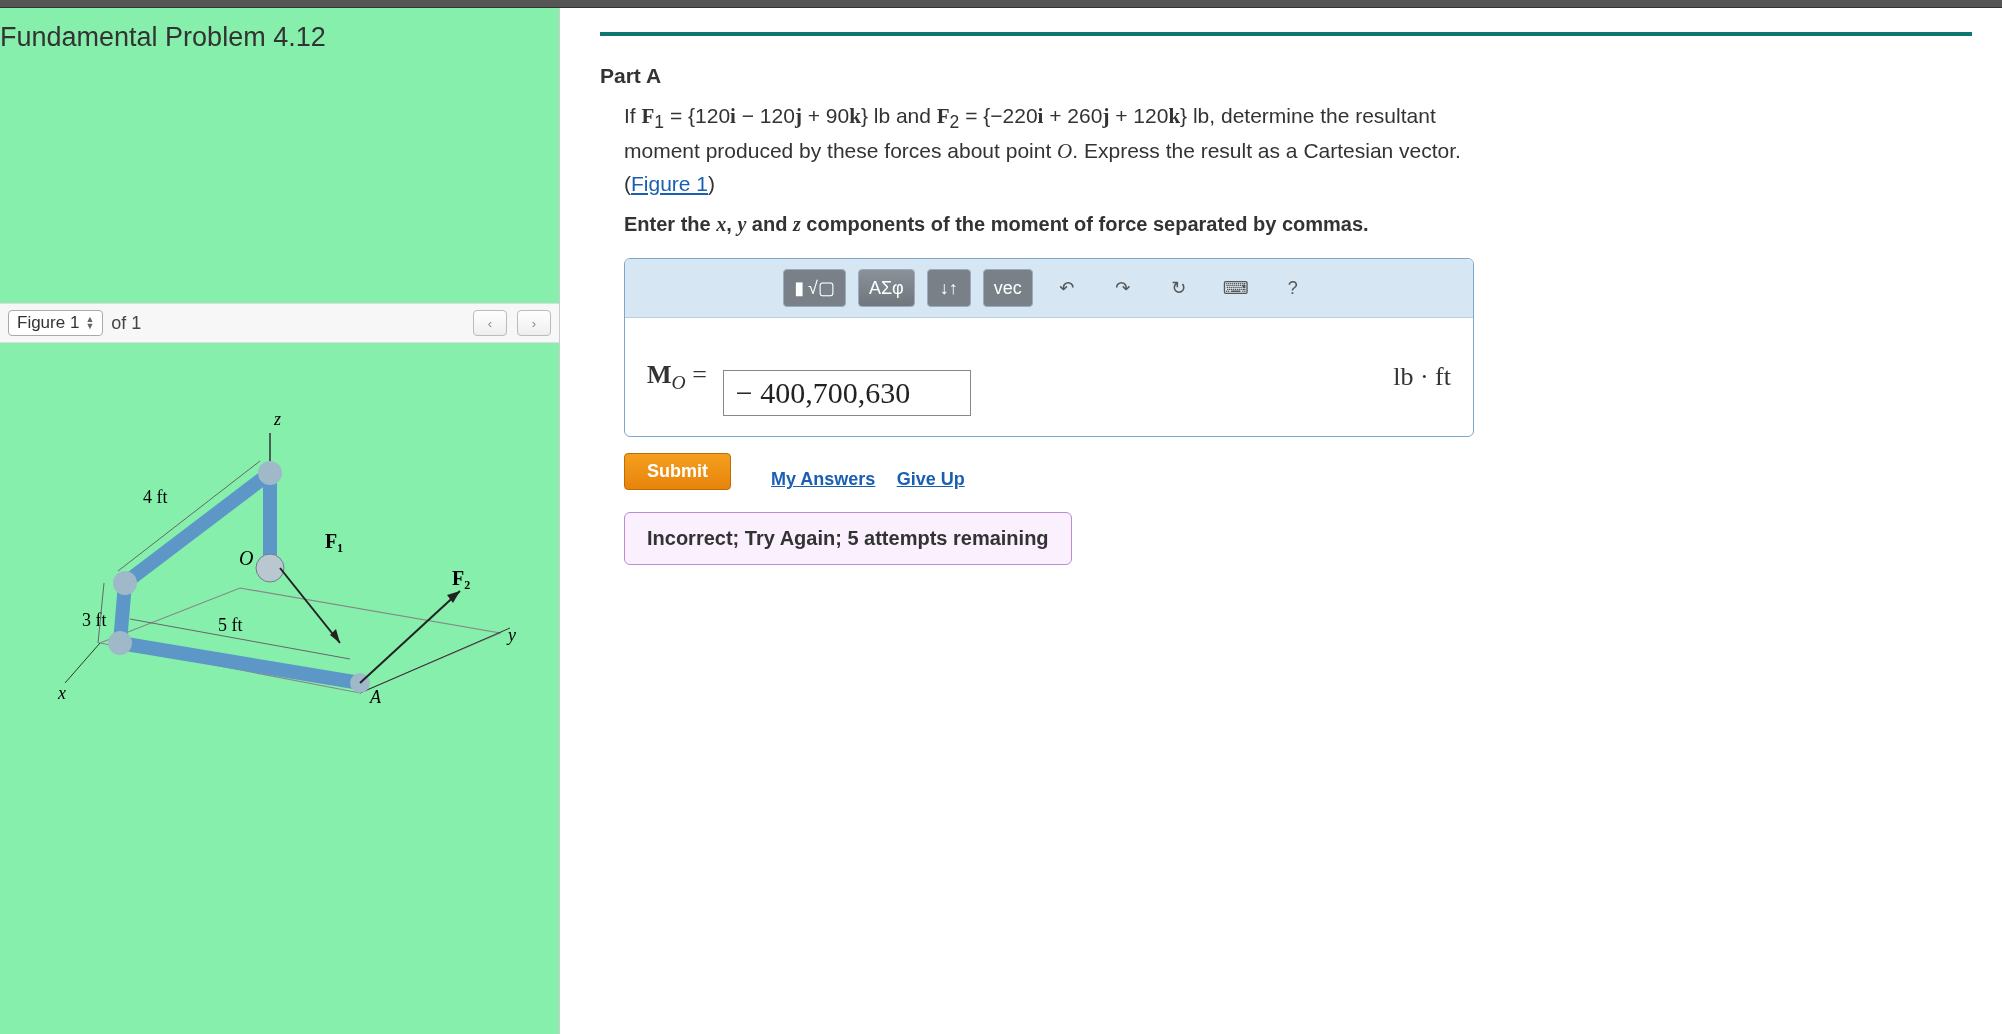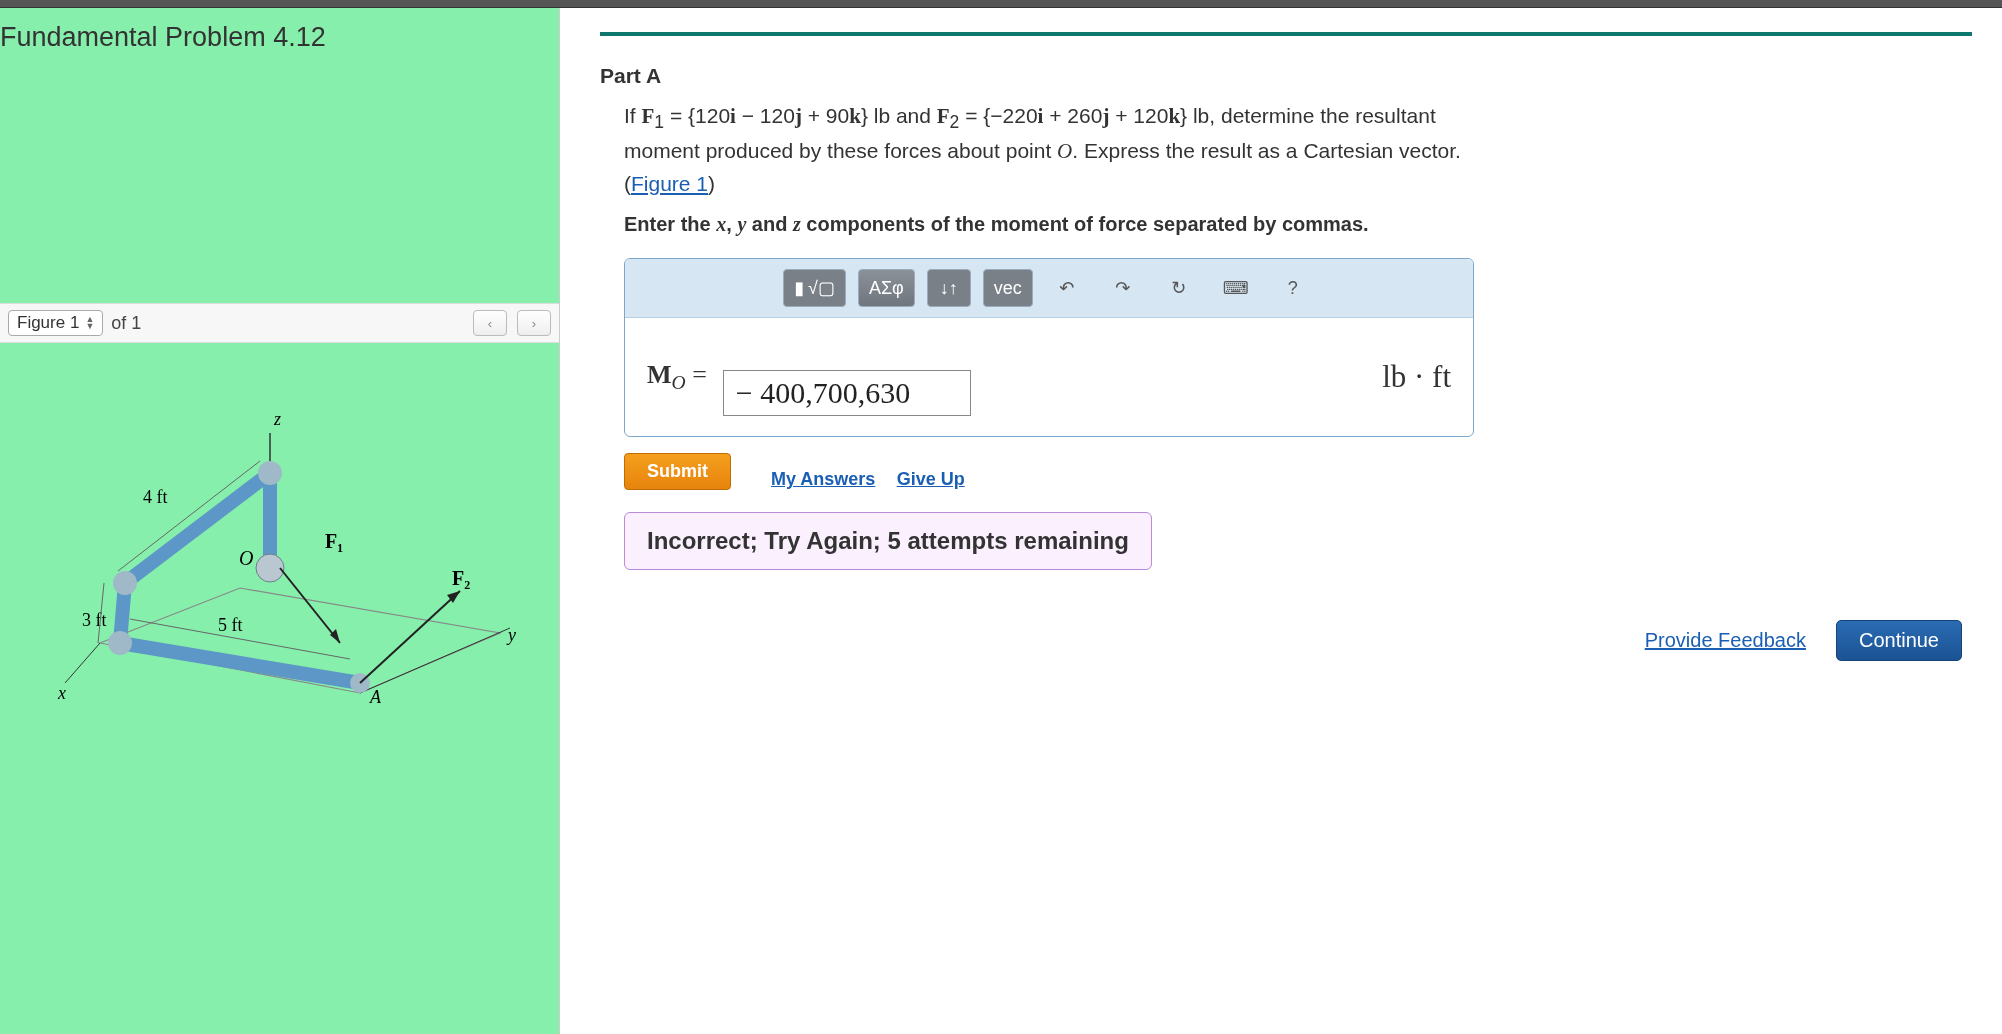--- a/index.html
+++ b/index.html
@@ -156,21 +156,21 @@
     width: 248px;
     font-family: 'Times New Roman', serif;
     font-size: 30px;
     padding: 16px 12px;
     color: #222;
     margin-top: 32px;
   }
   .unit-label {
     margin-left: auto;
     font-family: 'Times New Roman', serif;
-    font-size: 31px;
+    font-size: 26px;
   }
   .submit-row {
     margin: 16px 0 0 24px;
     display: flex;
     align-items: flex-end;
     gap: 40px;
   }
   .submit-btn {
     background: linear-gradient(#f59f1e,#e7840c);
     color: #fff;
@@ -190,21 +190,21 @@
     cursor: pointer;
   }
   .feedback-msg {
     margin: 22px 0 0 24px;
     border: 1px solid #b98bd9;
     background: #faf0fe;
     color: #333;
     border-radius: 6px;
     padding: 14px 22px;
     font-weight: bold;
-    font-size: 24px;
+    font-size: 20px;
     display: inline-block;
   }
   .footer-row {
     margin-top: 50px;
     display: flex;
     justify-content: flex-end;
     align-items: center;
     gap: 30px;
     padding-right: 10px;
   }
@@ -351,19 +351,15 @@
     <div class="submit-row">
       <button class="submit-btn">Submit</button>
       <div class="link-set">
         <a>My Answers</a>
         <a>Give Up</a>
       </div>
     </div>
 
     <div class="feedback-msg">Incorrect; Try Again; 5 attempts remaining</div>
 
-    <div class="footer-row">
-      <a class="provide-link">Provide Feedback</a>
-      <button class="continue-btn">Continue</button>
-    </div>
 
   </div>
 </div>
 
 </body></html>

